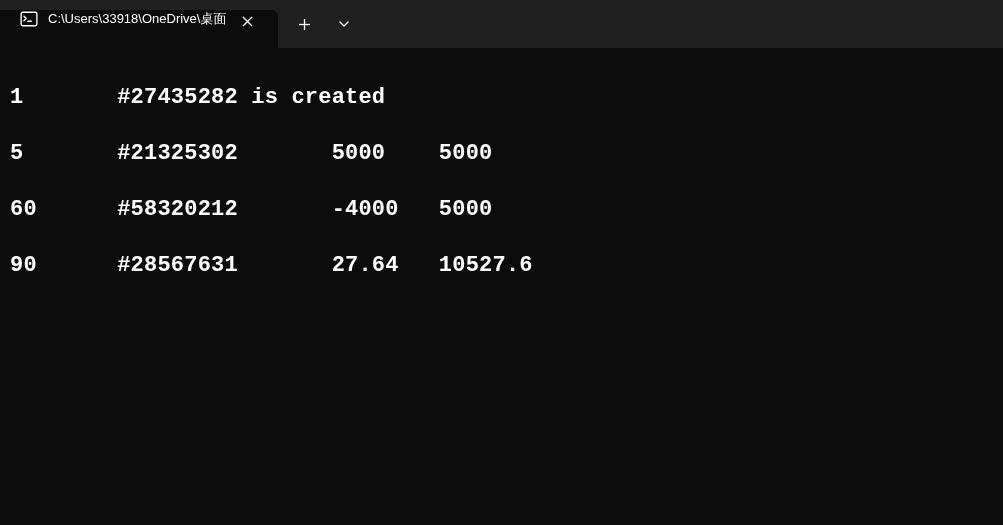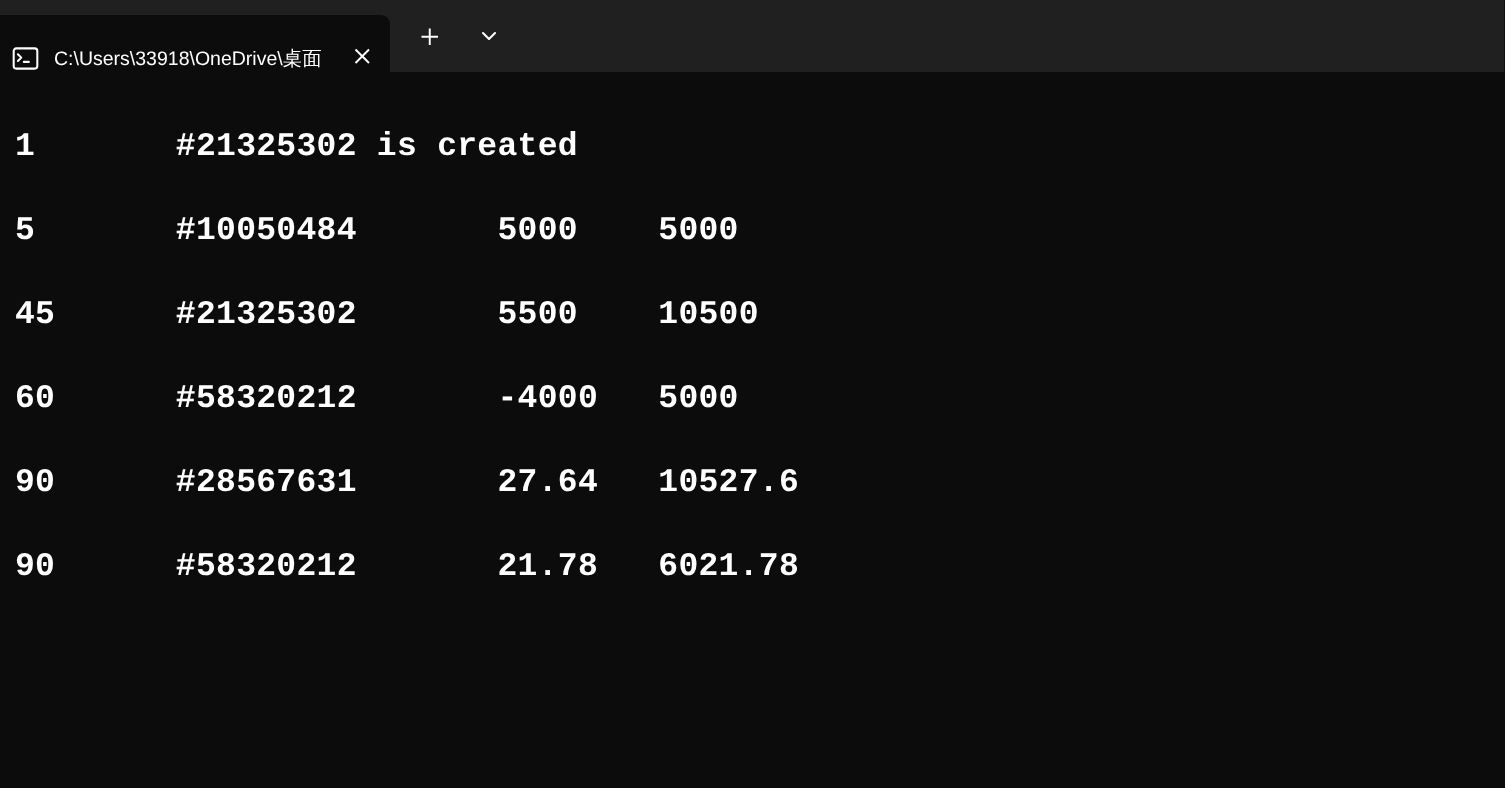--- a/index.html
+++ b/index.html
@@ -11,23 +11,23 @@
     overflow: hidden;
   }
   .titlebar {
     height: 48px;
     background: #202020;
     display: flex;
     align-items: stretch;
   }
   .tab {
     display: flex;
-    align-items: flex-end;
+    align-items: flex-start;
     background: #0c0c0c;
-    padding: 0 8px;
+    padding: 0 20px;
     gap: 10px;
     min-width: 260px;
     border-top-right-radius: 6px;
     position: relative;
     margin-top: 10px;
   }
   .tab-icon {
     width: 18px;
     height: 18px;
     display: inline-flex;
@@ -111,26 +111,24 @@
     </div>
     <div class="tb-btn">
       <svg width="12" height="12" viewBox="0 0 12 12">
         <path d="M2 4 L6 8 L10 4" stroke="#ffffff" stroke-width="1.4" fill="none" stroke-linecap="round" stroke-linejoin="round"></path>
       </svg>
     </div>
   </div>
 </div>
 
 <div class="terminal">
-<span class="line">1       #21325302 is created</span>
-<span class="line">5       #10050484       5000    5000</span>
-<span class="line">45      #21325302       5500    10500</span>
+<span class="line">1       #27435282 is created</span>
+<span class="line">5       #21325302       5000    5000</span>
 <span class="line">60      #58320212       -4000   5000</span>
 <span class="line">90      #28567631       27.64   10527.6</span>
-<span class="line">90      #58320212       21.78   6021.78</span>
 
 
 
 <span class="line"></span>
 
 
 
 </div>
 
 </body></html>

